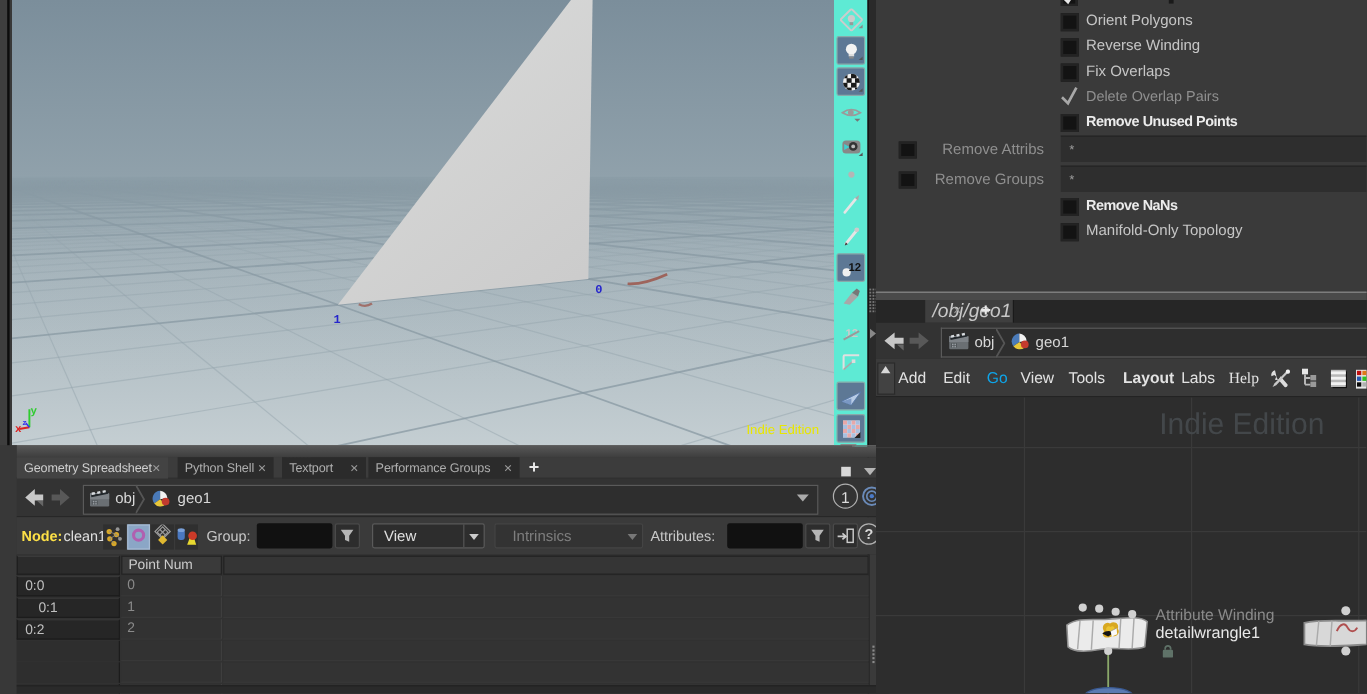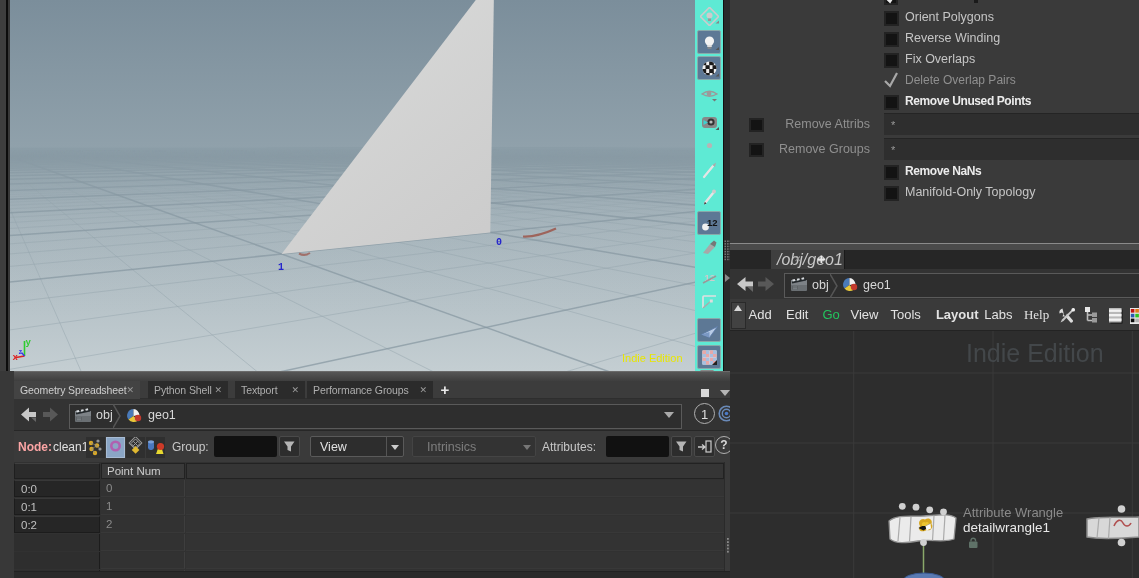--- a/index.html
+++ b/index.html
@@ -937,21 +937,21 @@
         </svg></div>
       <div class="abs" style="left:134px;top:37px;color:#d8d8d8;font-size:12.5px;">geo1</div>
       <div class="abs" style="left:650px;top:41px;width:0;height:0;border-left:5px solid transparent;border-right:5px solid transparent;border-top:6px solid #aaa;"></div>
       <div class="abs" style="left:680px;top:32px;width:21px;height:21px;border:1.5px solid #b0b0b0;border-radius:50%;color:#ddd;font-size:13px;text-align:center;line-height:21px;">1</div>
       <div class="abs" style="left:704px;top:34px;width:17px;height:17px;"><svg width="17" height="17" viewBox="0 0 17 17">
           <circle cx="8.5" cy="8.5" r="7.3" fill="none" stroke="#6a8ab8" stroke-width="1.6"></circle>
           <circle cx="8.5" cy="8.5" r="4.2" fill="none" stroke="#6a8ab8" stroke-width="1.4"></circle>
           <circle cx="8.5" cy="8.5" r="1.8" fill="#4a7ac8"></circle>
         </svg></div>
       <div class="abs" style="left:0;top:60px;width:727px;height:31px;background:#3a3a3a;"></div>
-      <div class="abs" style="left:4px;top:68.5px;color:#fca5a5;font-size:12px;font-weight:bold;">Node:</div>
+      <div class="abs" style="left:4px;top:68.5px;color:#fde047;font-size:12px;font-weight:bold;">Node:</div>
       <div class="abs" style="left:39px;top:68.5px;color:#e0e0e0;font-size:12px;">clean1</div>
       <div class="abs" style="left:72px;top:66px;width:19px;height:21px;background:#2f2f2f;"><svg width="19" height="21" viewBox="0 0 19 21">
           <g fill="#d8a828">
             <circle cx="5" cy="6" r="2.2"></circle>
             <circle cx="11" cy="8.5" r="2.2"></circle>
             <circle cx="5.5" cy="12" r="2.2"></circle>
             <circle cx="9" cy="16" r="2.2"></circle>
           </g>
           <g fill="#b0b0b0" opacity="0.8">
             <circle cx="12" cy="4" r="1.6"></circle>
@@ -992,21 +992,21 @@
           <rect x="11" y="4" width="5" height="11" fill="none" stroke="#ccc" stroke-width="1.2"></rect>
         </svg></div>
       <div class="abs" style="left:701px;top:65px;width:18px;height:18px;border:1.5px solid #b0b0b0;border-radius:50%;color:#d8d8d8;font-size:12px;font-weight:bold;text-align:center;line-height:17px;">?</div>
       <div class="abs" style="left:0;top:91px;width:710px;height:109px;background:#313131;"></div>
       <div class="abs" style="left:0;top:91.5px;width:86px;height:16px;background:#2b2b2b;border:1px solid #1f1f1f;border-top-color:#3f3f3f;"></div>
       <div class="abs" style="left:87px;top:91.5px;width:84px;height:16px;background:#3a3a3a;border:1px solid #222;color:#ccc;font-size:11.5px;line-height:15px;"><span style="padding-left:5px;">Point Num</span></div>
       <div class="abs" style="left:172px;top:91.5px;width:538px;height:16px;background:#353535;border:1px solid #222;"></div>
       <div class="abs" style="left:0;top:108.5px;width:86px;height:17px;background:#262626;border:1px solid #1c1c1c;border-top-color:#383838;color:#c0c0c0;font-size:11.5px;line-height:16px;"><span style="padding-left:6px;">0:0</span></div>
       <div class="abs" style="left:87px;top:108.5px;width:84px;height:17px;background:#323232;border-right:1px solid #3e3e3e;border-bottom:1px solid #383838;color:#8a8a8a;font-size:11.5px;line-height:16px;"><span style="padding-left:5px;">0</span></div>
       <div class="abs" style="left:172px;top:108.5px;width:538px;height:17px;background:#333333;border-bottom:1px solid #383838;"></div>
-      <div class="abs" style="left:0;top:126.5px;width:86px;height:17px;background:#262626;border:1px solid #1c1c1c;border-top-color:#383838;color:#c0c0c0;font-size:11.5px;line-height:16px;"><span style="padding-left:6px;">0:1</span></div>
+      <div class="abs" style="left:0;top:126.5px;width:86px;height:17px;background:#262626;border:1px solid #1c1c1c;border-top-color:#383838;color:#c0c0c0;font-size:11.5px;line-height:16px;"><span style="padding-left:17px;">0:1</span></div>
       <div class="abs" style="left:87px;top:126.5px;width:84px;height:17px;background:#323232;border-right:1px solid #3e3e3e;border-bottom:1px solid #383838;color:#8a8a8a;font-size:11.5px;line-height:16px;"><span style="padding-left:5px;">1</span></div>
       <div class="abs" style="left:172px;top:126.5px;width:538px;height:17px;background:#333333;border-bottom:1px solid #383838;"></div>
       <div class="abs" style="left:0;top:144.5px;width:86px;height:17px;background:#262626;border:1px solid #1c1c1c;border-top-color:#383838;color:#c0c0c0;font-size:11.5px;line-height:16px;"><span style="padding-left:6px;">0:2</span></div>
       <div class="abs" style="left:87px;top:144.5px;width:84px;height:17px;background:#323232;border-right:1px solid #3e3e3e;border-bottom:1px solid #383838;color:#8a8a8a;font-size:11.5px;line-height:16px;"><span style="padding-left:5px;">2</span></div>
       <div class="abs" style="left:172px;top:144.5px;width:538px;height:17px;background:#333333;border-bottom:1px solid #383838;"></div>
       <div class="abs" style="left:0;top:162.5px;width:86px;height:17px;background:#2e2e2e;border-right:1px solid #1c1c1c;"></div>
       <div class="abs" style="left:87px;top:162.5px;width:84px;height:17px;background:#323232;border-right:1px solid #3e3e3e;border-bottom:1px solid #383838;color:#8a8a8a;font-size:11.5px;line-height:16px;"><span style="padding-left:5px;"></span></div>
       <div class="abs" style="left:172px;top:162.5px;width:538px;height:17px;background:#333333;border-bottom:1px solid #383838;"></div>
       <div class="abs" style="left:0;top:180.5px;width:86px;height:17px;background:#2e2e2e;border-right:1px solid #1c1c1c;"></div>
       <div class="abs" style="left:87px;top:180.5px;width:84px;height:17px;background:#323232;border-right:1px solid #3e3e3e;border-bottom:1px solid #383838;color:#8a8a8a;font-size:11.5px;line-height:16px;"><span style="padding-left:5px;"></span></div>
@@ -1147,21 +1147,21 @@
           <path d="M3.5 12.5 A6.5 6.5 0 0 0 13 13.5 L8.5 9 Z" fill="#e8c73a"></path>
           <path d="M8.5 2 A6.5 6.5 0 0 1 14.5 8 L8.5 9 Z" fill="#f2f2f2"></path>
           <circle cx="13" cy="11" r="3.2" fill="#c33b2e"></circle>
         </svg></div>
       <div class="abs" style="left:133px;top:28px;color:#d8d8d8;font-size:12.5px;">geo1</div>
       <div class="abs" style="left:0;top:49px;width:409px;height:32px;background:#3a3a3a;border-bottom:1px solid #232323;"></div>
       <div class="abs" style="left:1px;top:52px;width:15px;height:27px;background:#424242;border:1px solid #2a2a2a;"></div>
       <div class="abs" style="left:4px;top:55px;width:0;height:0;border-left:4.5px solid transparent;border-right:4.5px solid transparent;border-bottom:6px solid #d8d8d8;"></div>
       <div class="abs" style="left:18.6px;top:57px;color:#e2e2e2;font-size:13px;">Add</div>
       <div class="abs" style="left:56px;top:57px;color:#e2e2e2;font-size:13px;">Edit</div>
-      <div class="abs" style="left:92.4px;top:57px;color:#22c55e;font-size:13px;">Go</div>
+      <div class="abs" style="left:92.4px;top:57px;color:#0ea5e9;font-size:13px;">Go</div>
       <div class="abs" style="left:120.5px;top:57px;color:#e2e2e2;font-size:13px;">View</div>
       <div class="abs" style="left:160.5px;top:57px;color:#e2e2e2;font-size:13px;">Tools</div>
       <div class="abs" style="left:205.9px;top:57px;color:#e2e2e2;font-size:13px;font-weight:bold;">Layout</div>
       <div class="abs" style="left:254.3px;top:57px;color:#e2e2e2;font-size:13px;">Labs</div>
       <div class="abs" style="left:293.9px;top:57px;color:#e2e2e2;font-size:13px;font-family:Liberation Serif, serif;">Help</div>
       <div class="abs" style="left:328px;top:57px;width:18px;height:17px;"><svg width="18" height="17" viewBox="0 0 18 17">
           <path d="M4.5 1.5 A4 4 0 0 0 1.5 6.5 L4 5.5 L5.5 7 L4.5 9.5 A4 4 0 0 0 9 6.5 L15 13.5 A1.8 1.8 0 0 1 12.5 15.5 L6 8 Z" fill="#dcdcdc"></path>
           <path d="M14.5 2 L4 12.5 L2.5 15.5 L5.5 14 L15.5 3.5 Z" fill="#c8c8c8"></path>
           <rect x="13.5" y="1" width="3.5" height="3.5" rx="1.5" fill="#efefef"></rect>
         </svg></div>
@@ -1230,16 +1230,16 @@
 </g>
           <g fill="#d0d0d0">
             <circle cx="391.5" cy="178" r="3.8"></circle>
             <circle cx="391.5" cy="211.5" r="3.8"></circle>
           </g>
           <g transform="translate(238.5,206.5)">
             <path d="M2.5 4 L2.5 2.5 A2.3 2.3 0 0 1 7 2.5 L7 4" stroke="#5f7268" stroke-width="1.4" fill="none"></path>
             <rect x="0.5" y="4" width="8.5" height="6.5" rx="1" fill="#5f7268"></rect>
           </g>
         </svg></div>
-      <div class="abs" style="left:233px;top:255px;color:#8a8a8a;font-size:13px;">Attribute Wrangle</div>
+      <div class="abs" style="left:233px;top:255px;color:#8a8a8a;font-size:13px;">Attribute Winding</div>
       <div class="abs" style="left:233px;top:269.5px;color:#e8e8e8;font-size:13.5px;">detailwrangle1</div>
     </div>
 
 </div>
 </body></html>

